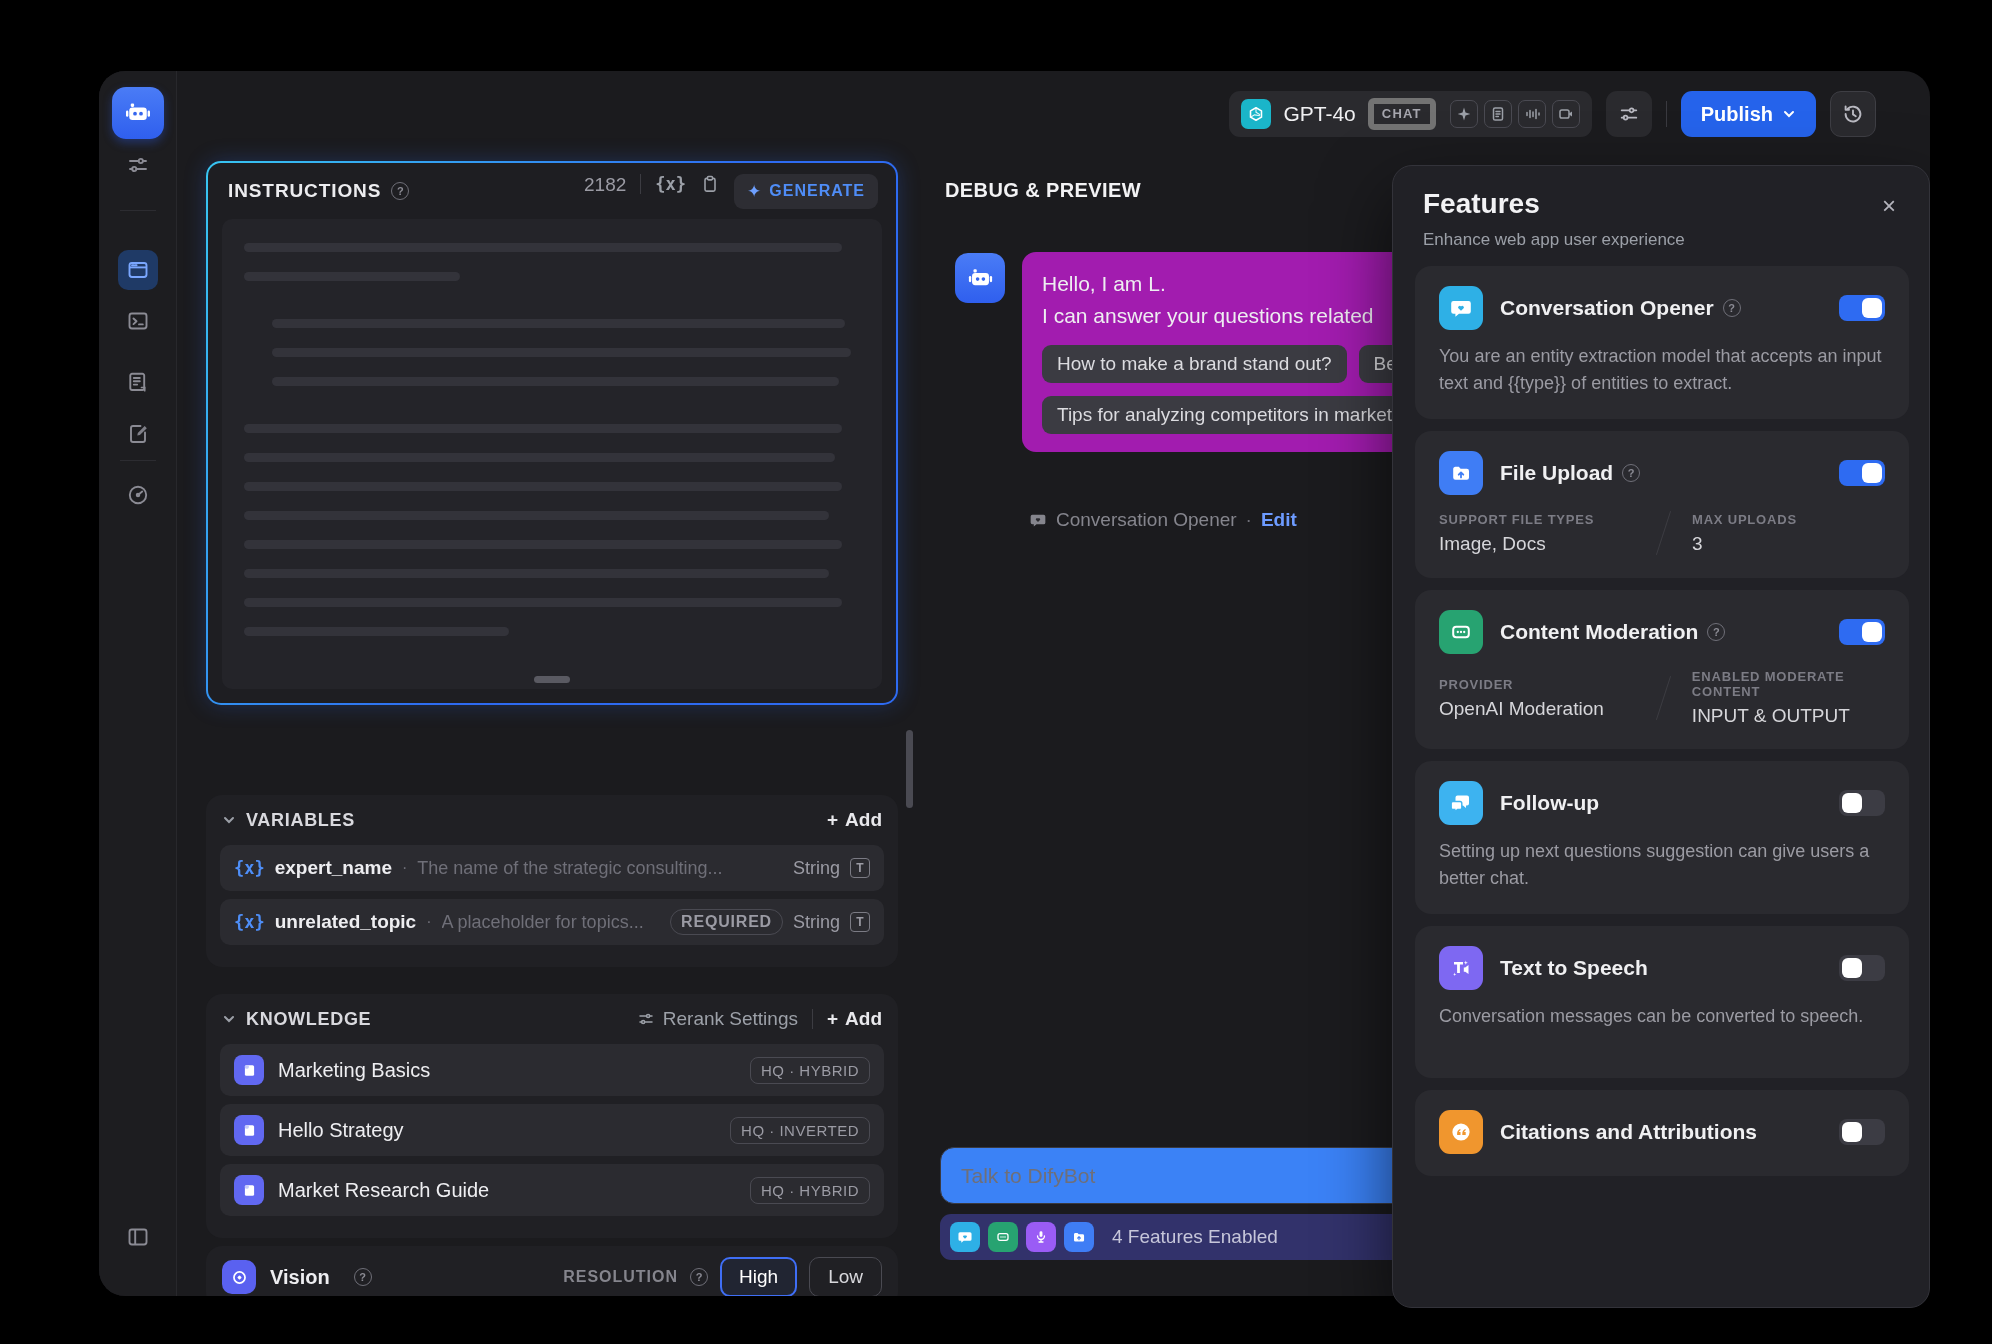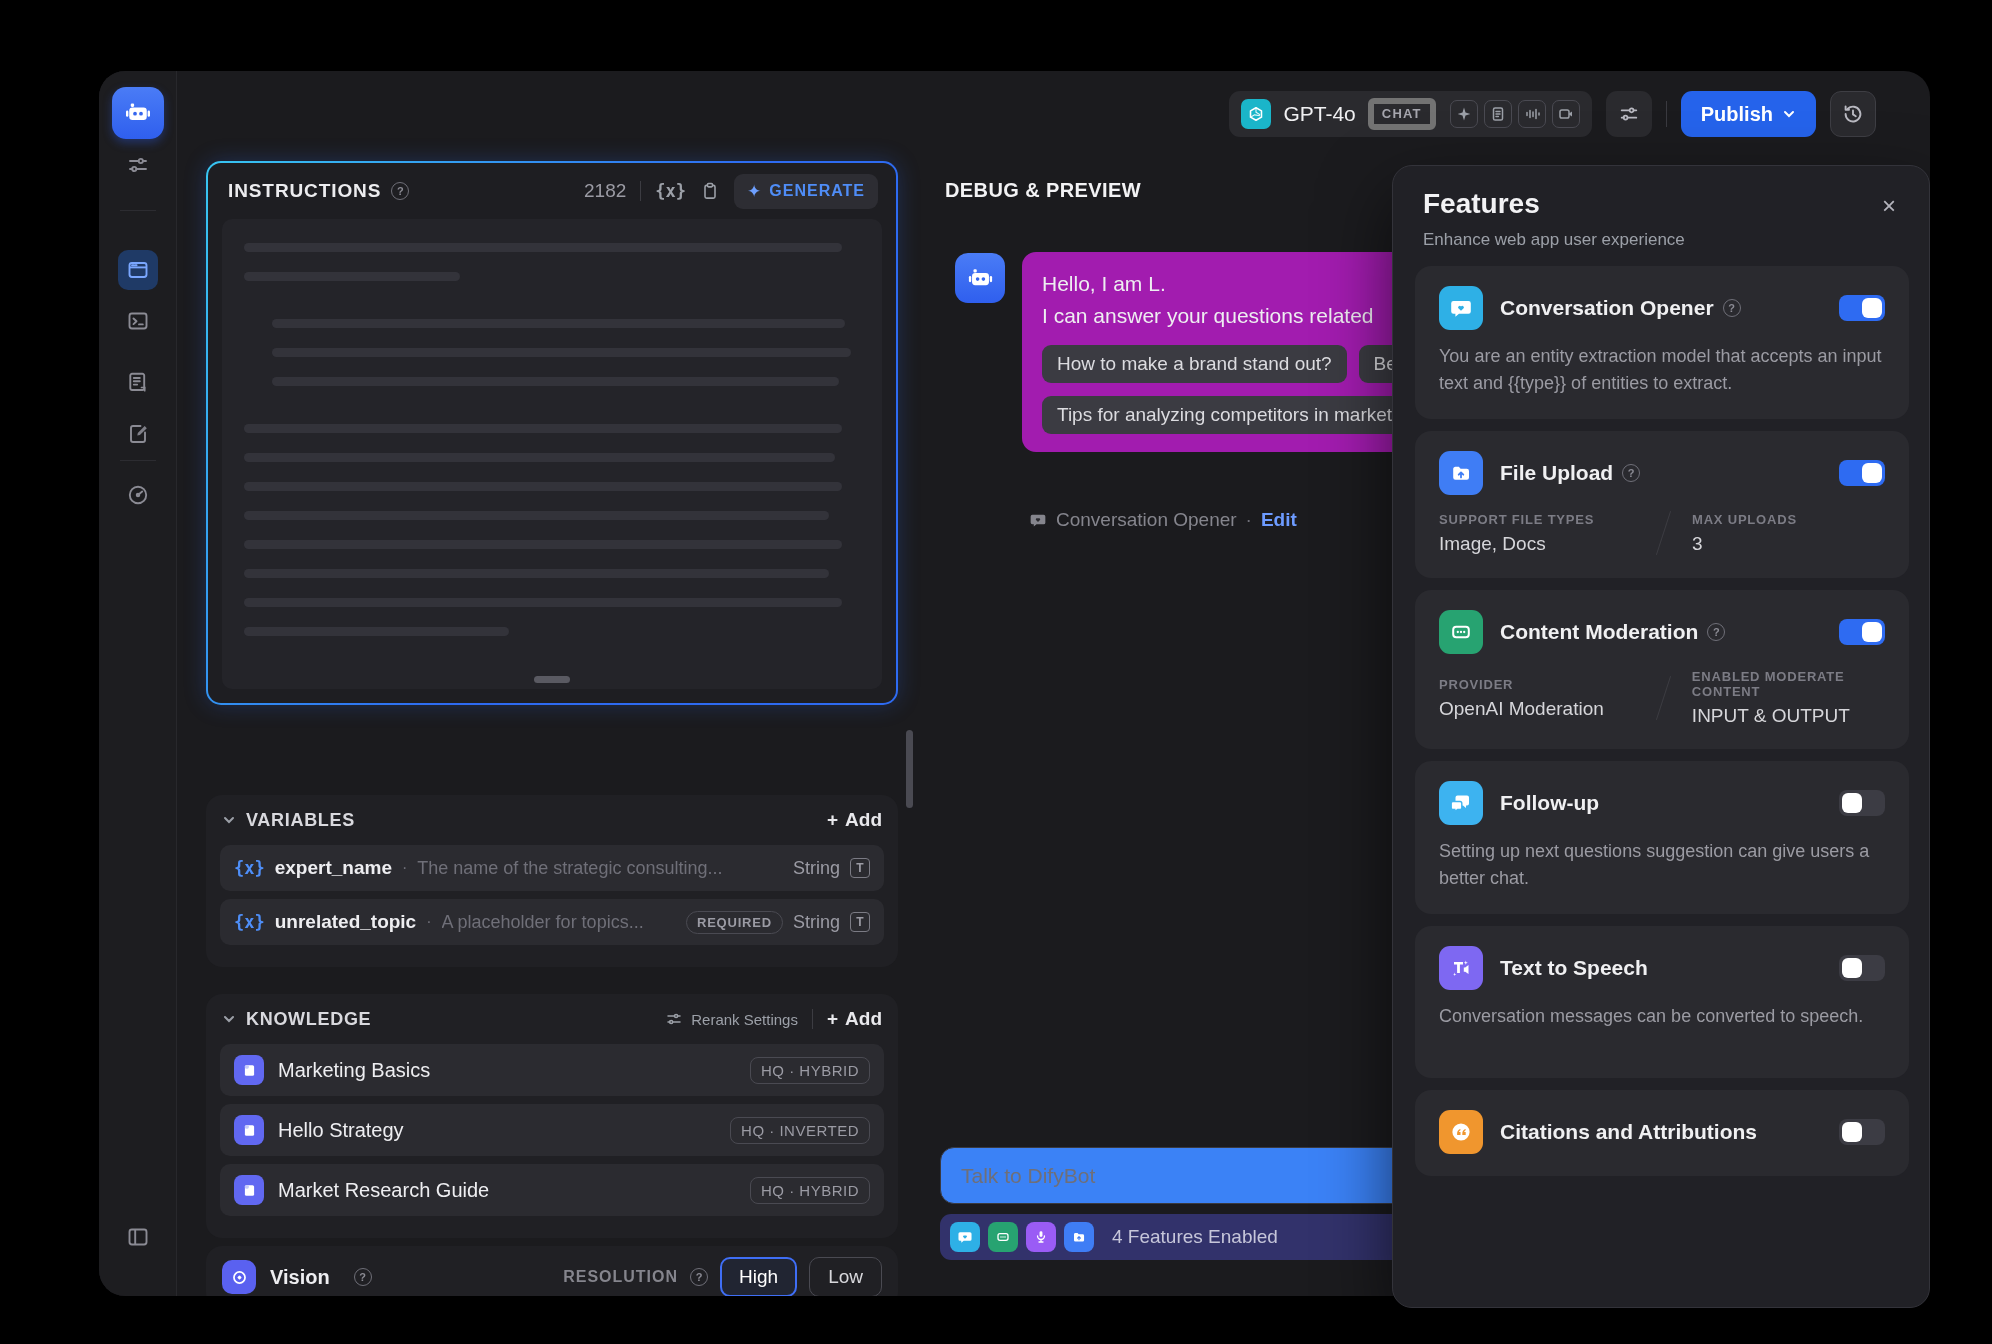--- a/index.html
+++ b/index.html
@@ -72,52 +72,52 @@
     background:linear-gradient(120deg,#38c6f2,#2e6bf2 55%,#2e6bf2);
     box-shadow:0 0 22px rgba(46,107,242,.25);
   }
   .instructions { width:100%; height:100%; background:#1e1e22; border-radius:13px; display:flex; flex-direction:column; }
   .ins-head { height:56px; display:flex; align-items:center; padding:0 18px 0 20px; }
   .ins-title { font-size:19px; font-weight:700; letter-spacing:.9px; color:#ececef; }
   .help {
     width:18px; height:18px; border-radius:50%; border:1.6px solid #6f6f78; color:#8b8b94;
     font-size:11px; font-weight:700; display:inline-flex; align-items:center; justify-content:center; margin-left:10px;
   }
-  .ins-tools { margin-left:auto; display:flex; align-items:center; gap:14px; }
+  .ins-tools { margin-left:auto; display:flex; gap:14px; }
   .char-count { font-size:19px; color:#9b9ba4; }
   .tool-div { width:1px; height:20px; background:#3c3c42; }
   .vx { font-family:"DejaVu Sans Mono",monospace; font-size:17px; font-weight:700; color:#9ca0a8; cursor:pointer; }
   .generate-chip {
     display:flex; align-items:center; gap:8px; background:#2d2d33; border-radius:9px;
     padding:7px 13px; cursor:pointer;
   }
   .generate-chip .spark { color:#6ea0ff; font-size:17px; }
   .generate-chip .lbl { color:#4f8df7; font-size:16px; font-weight:700; letter-spacing:1px; }
   .editor { flex:1; margin:0 14px 14px; background:#242429; border-radius:10px; position:relative; padding:24px 22px; overflow:hidden; }
   .skel-bar { height:9px; border-radius:5px; background:#33333a; margin-bottom:20px; }
   .drag-handle { position:absolute; bottom:6px; left:50%; transform:translateX(-50%); width:36px; height:7px; border-radius:4px; background:#5a5a62; }
 
   .card { background:#202024; border-radius:16px; }
   .sec-head { height:50px; display:flex; align-items:center; padding:0 16px; gap:10px; }
   .sec-title { font-size:18px; font-weight:700; letter-spacing:.7px; color:#d9d9de;text-align:center; }
   .chev { color:#9ca0a8; }
   .sec-right { margin-left:auto; display:flex; align-items:center; gap:14px; }
   .add-btn { display:flex; align-items:center; gap:7px; font-size:19px; font-weight:600; color:#e8e8ec; cursor:pointer; }
-  .ghost-link { display:flex; align-items:center; gap:8px; font-size:15px; color:#9ca0a8; cursor:pointer;justify-content:space-between; }
+  .ghost-link { display:flex; align-items:center; gap:8px; font-size:19px; color:#9ca0a8; cursor:pointer;justify-content:space-between; }
 
   .variables-card { position:absolute; left:0; top:634px; width:692px; padding-bottom:14px; }
   .var-row {
     margin:0 14px 8px; height:46px; background:#2b2b30; border-radius:10px;
     display:flex; align-items:center; padding:0 14px; gap:10px;
   }
   .var-name { font-size:19px; font-weight:600; color:#eeeef1; }
   .var-dot { color:#6f6f78; }
   .var-desc { font-size:18px; color:#6f6f78; white-space:nowrap; overflow:hidden; text-overflow:ellipsis; }
   .var-right { margin-left:auto; display:flex; align-items:center; gap:10px; }
-  .req-badge { border:1px solid #4a4a52; border-radius:999px; padding:3px 10px; font-size:13px; font-weight:700; letter-spacing:.8px; color:#9b9ba4; }
+  .req-badge { border:1px solid #4a4a52; border-radius:999px; padding:3px 10px; font-size:16px; font-weight:700; letter-spacing:.8px; color:#9b9ba4; }
   .type-lbl { font-size:18px; color:#9b9ba4; }
   .t-ic { width:20px; height:20px; border:1.6px solid #7b7b84; border-radius:4px; color:#9b9ba4; font-size:12px; font-weight:700; display:flex; align-items:center; justify-content:center; }
 
   .knowledge-card { position:absolute; left:0; top:833px; width:692px; padding-bottom:14px; }
   .kn-row {
     margin:0 14px 8px; height:52px; background:#2b2b30; border-radius:10px;
     display:flex; align-items:center; padding:0 14px; gap:14px; cursor:pointer;
   }
   .kn-ic { width:30px; height:30px; border-radius:8px; display:flex; align-items:center; justify-content:center; }
   .kn-name { font-size:20px; font-weight:500; color:#eeeef1; }

